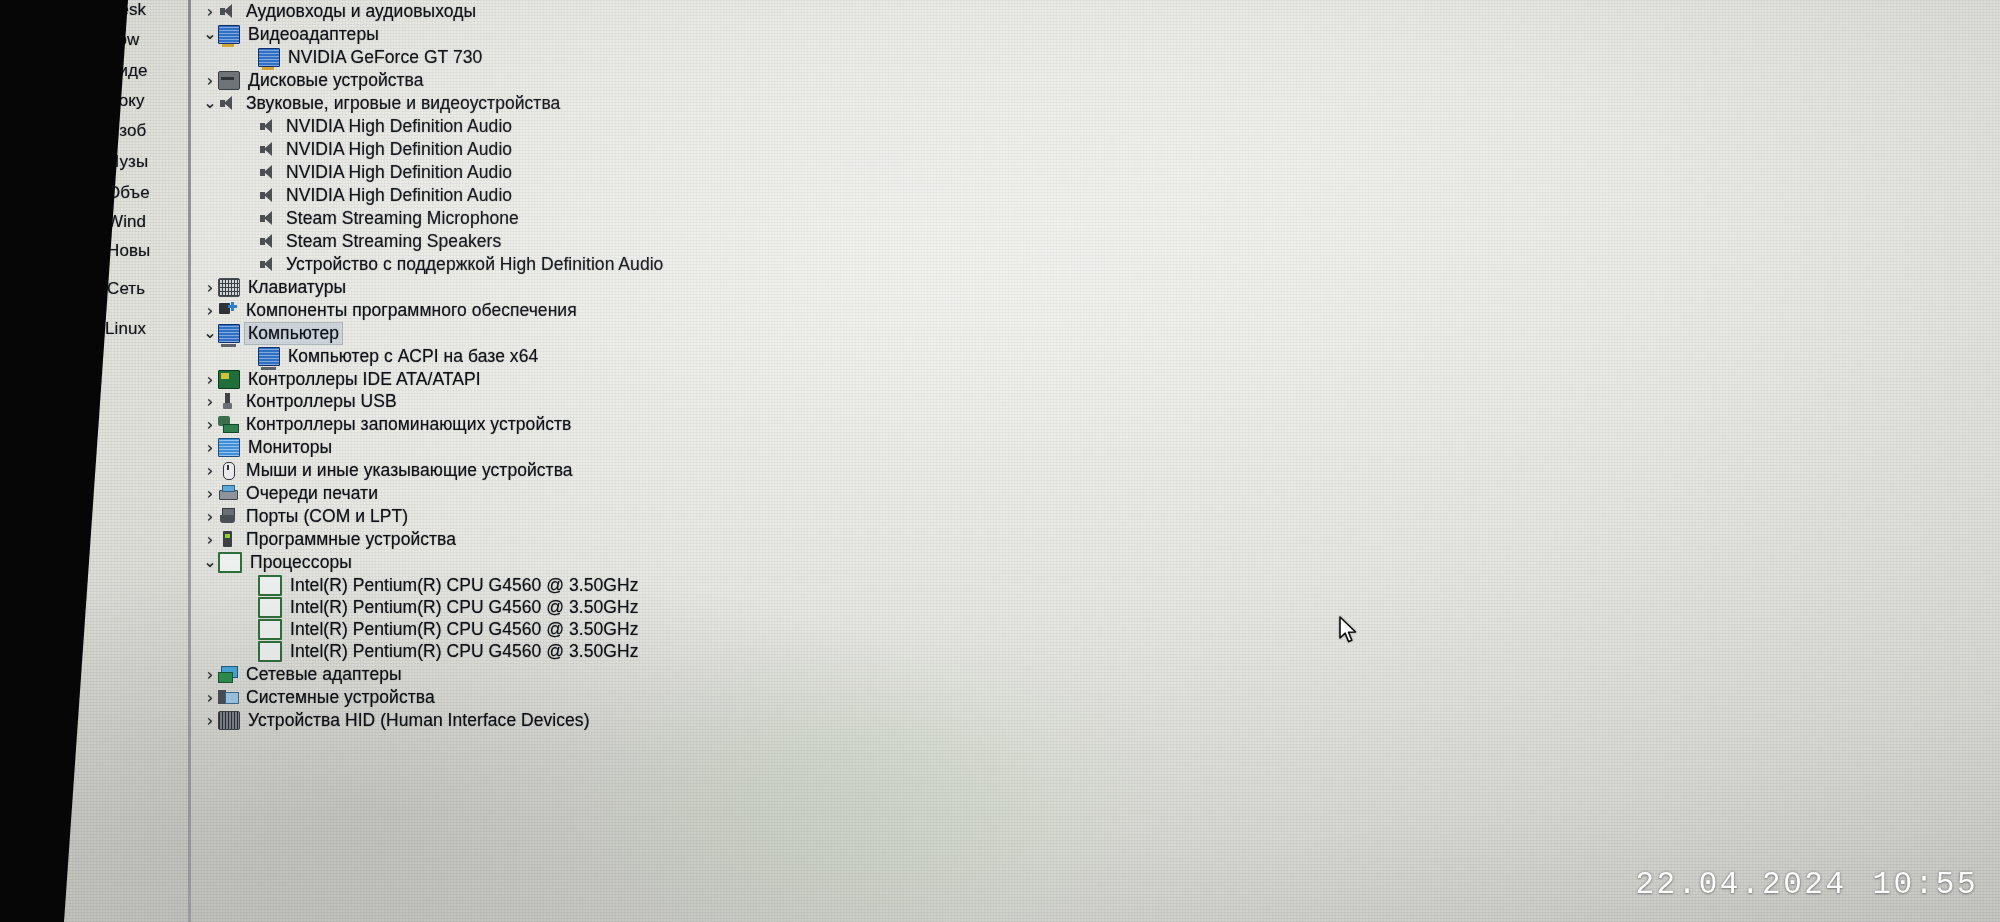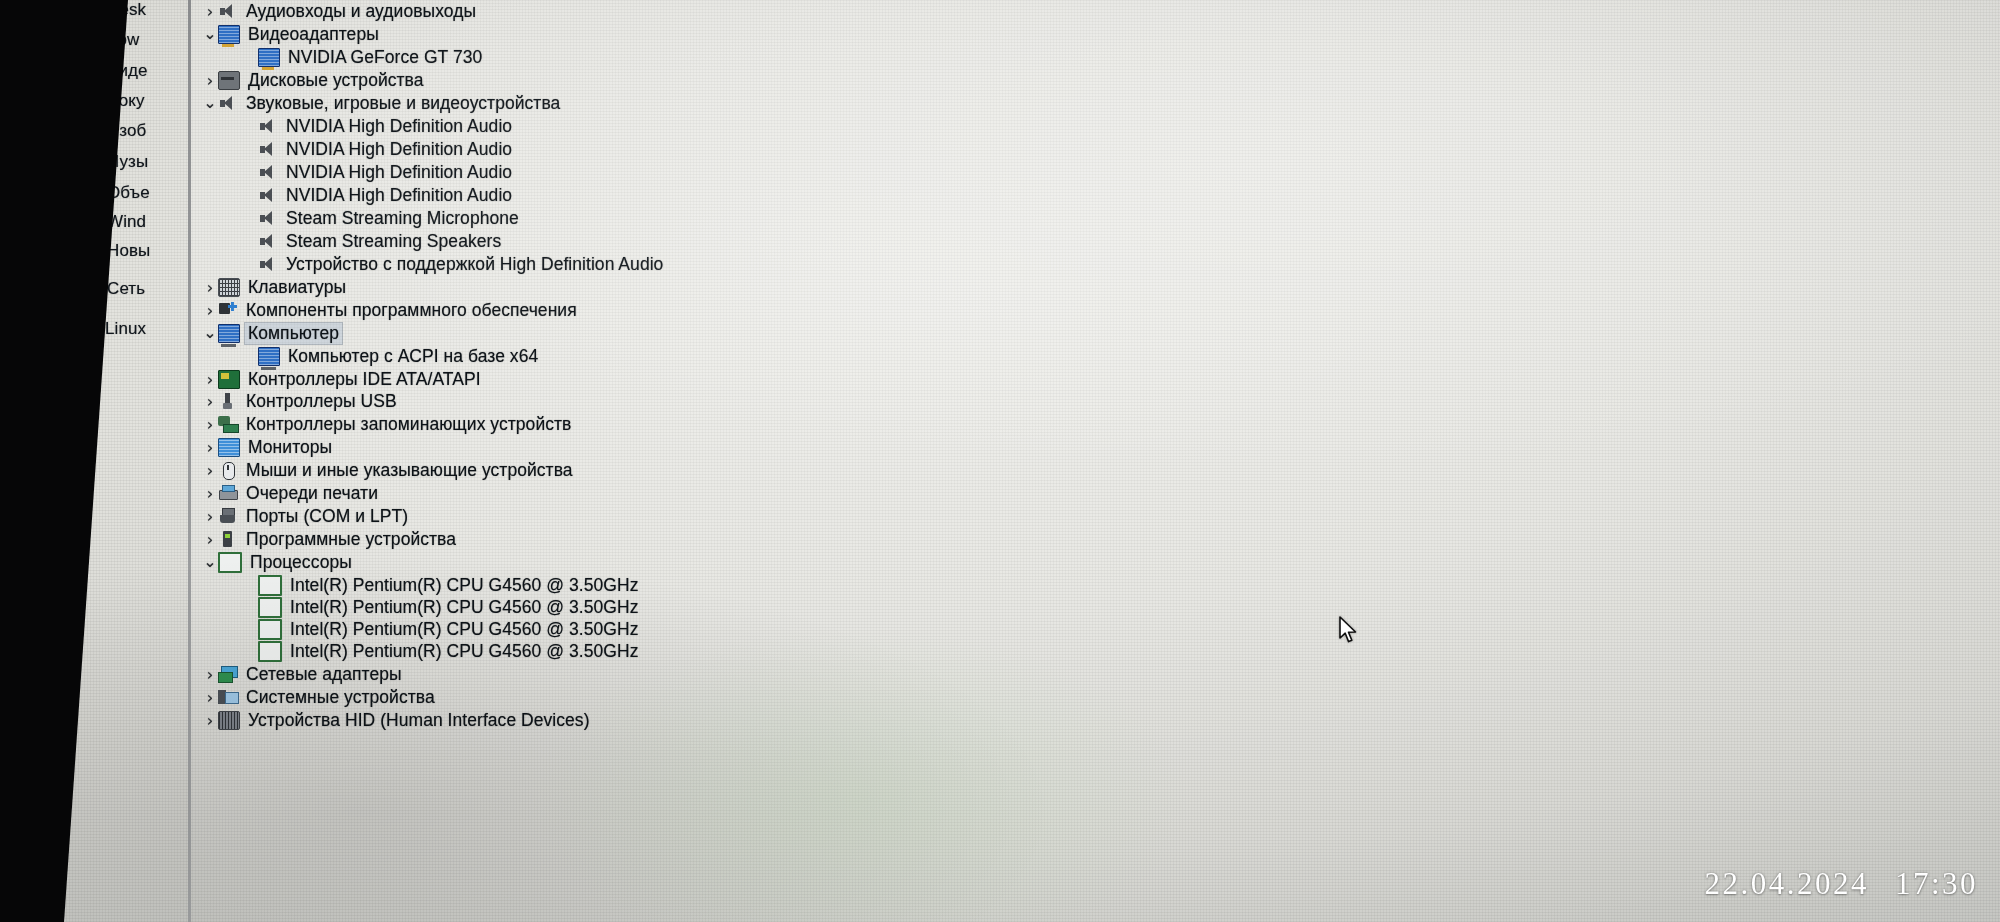--- a/index.html
+++ b/index.html
@@ -205,21 +205,21 @@
   
   #cursor{
     position:absolute;z-index:60;width:22px;height:30px;
     filter:drop-shadow(0 0 1px rgba(0,0,0,.35));
   }
 
   
   #stamp{
     position:absolute;z-index:70;
     right:22px;bottom:20px;
-    font-family:Liberation Serif, serif;
+    font-family:Liberation Mono, monospace;
     font-size:31px;letter-spacing:2.5px;
     color:#ffffff;
     text-shadow:0 0 3px rgba(0,0,0,.35), 0 1px 2px rgba(0,0,0,.25);
     display:flex;gap:26px;
   }
 
   
   #glare{
     position:absolute;inset:0;z-index:55;pointer-events:none;
     background:
@@ -450,18 +450,18 @@
   </div>
 
   <svg id="cursor" viewBox="0 0 22 30" style="left: 1338px; top: 616px;">
     <path d="M2 1 L2 22 L7.2 17.2 L10.6 25.6 L13.8 24.2 L10.5 16.2 L17.5 16 Z" fill="#ffffff" stroke="#101010" stroke-width="1.6" stroke-linejoin="round"></path>
   </svg>
 
   <div id="glare"></div>
 
   <div id="stamp">
     <span>22.04.2024</span>
-    <span>17:30</span>
+    <span>10:55</span>
   </div>
 
   <div id="bezel"></div>
   <div id="bezel-edge"></div>
 </div>
 
 </body></html>

